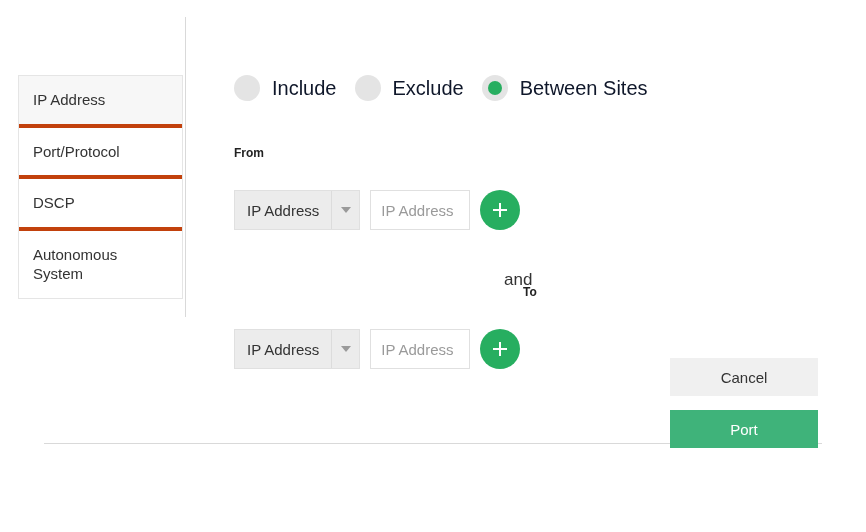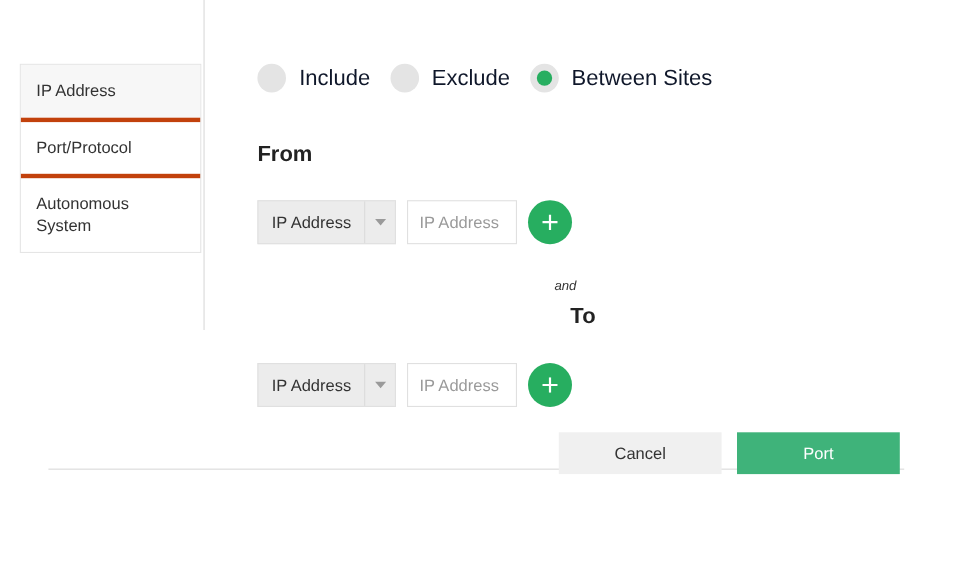--- a/index.html
+++ b/index.html
@@ -1,66 +1,69 @@
 <!DOCTYPE html>
 <html><head>
 <meta charset="utf-8">
 <style>
   * { box-sizing: border-box; margin: 0; padding: 0; }
   html, body { width: 866px; height: 532px; font-family: "Segoe UI", "Helvetica Neue", Arial, sans-serif; background: #fff; color: #333; }
-  .page { position: relative; width: 866px; height: 456px; }
+  .page { position: relative; width: 866px; height: 456px; margin-top: 17px; }
   .sidebar-divider { position: absolute; left: 185px; top: 0; width: 0; height: 300px; border-right: 1px solid #d9d9d9; }
   .sidebar { position: absolute; left: 18px; top: 58px; width: 165px; border: 1px solid #e5e5e5; }
   .sidebar-item { padding: 14px 14px; font-size: 15px; color: #333; border-top: 4px solid #c2410c; cursor: pointer; line-height: 1.3; }
   .sidebar-item:first-child { border-top: none; }
   .sidebar-item.active { background: #f7f7f7; }
 
   .main { position: absolute; left: 234px; top: 58px; right: 40px; }
 
   .radio-row { display: flex; align-items: center; gap: 10px; }
   .radio-group { display: flex; align-items: center; gap: 12px; margin-right: 8px; cursor: pointer; }
   .radio-outer { width: 26px; height: 26px; border-radius: 50%; background: #e4e4e4; display: flex; align-items: center; justify-content: center; }
   .radio-inner { width: 14px; height: 14px; border-radius: 50%; background: transparent; }
   .radio-group.selected .radio-inner { background: #27ae60; }
   .radio-label { font-size: 20px; color: #0f172a; }
 
-  .section-label { font-size: 20px; font-weight: 600; color: #222; }
+  .section-label { font-size: 12px; font-weight: 600; color: #222; }
   .section-from { margin-top: 45px; }
   .section-to { margin-top: 55px; text-align: center; }
 
   .input-row { display: flex; align-items: center; gap: 10px; margin-top: 30px; }
   .select-box { display: flex; align-items: center; background: #ececec; height: 40px; border: 1px solid #e0e0e0; }
   .select-label { padding: 0 12px; font-size: 15px; color: #333; }
   .select-caret { width: 28px; height: 100%; border-left: 1px solid #dcdcdc; display: flex; align-items: center; justify-content: center; }
   .caret { width: 0; height: 0; border-left: 5px solid transparent; border-right: 5px solid transparent; border-top: 6px solid #9a9a9a; }
   .text-input { width: 100px; height: 40px; border: 1px solid #e0e0e0; padding: 0 10px; font-size: 15px; color: #333; outline: none; }
   .text-input::placeholder { color: #9a9a9a; }
   .add-btn { width: 40px; height: 40px; border-radius: 50%; background: #27ae60; display: flex; align-items: center; justify-content: center; cursor: pointer; }
   .add-btn svg { width: 14px; height: 14px; }
 
-  .and-label { position: absolute; left: 270px; top: 195px; font-size: 12px; color: #333; font-style: italic; }
+  .and-label { position: absolute; left: 270px; top: 195px; font-size: 17px; color: #333; }
 
   .footer-divider { position: absolute; left: 44px; right: 44px; top: 426px; border-top: 1px solid #d9d9d9; }
-  .footer { position: absolute; right: 48px; bottom: 25px; display: flex; gap: 14px; }
+  .footer { position: absolute; right: 48px; bottom: 25px; display: flex; gap: 14px; flex-direction: column; }
   .btn { width: 148px; height: 38px; display: flex; align-items: center; justify-content: center; font-size: 15px; cursor: pointer; }
   .btn-cancel { background: #f0f0f0; color: #333; }
   .btn-next { background: #3fb37a; color: #fff; }
 </style>
 </head>
 <body>
 
 <div class="page">
   <div class="sidebar-divider"></div>
 
   <div class="sidebar">
     <div class="sidebar-item active">
       <span>IP Address</span>
     </div>
     <div class="sidebar-item">
       <span>Port/Protocol</span>
+    </div>
+    <div class="sidebar-item">
+      <span>DSCP</span>
     </div>
     <div class="sidebar-item">
       <span>Autonomous System</span>
     </div>
   </div>
 
   <div class="main">
 
     <div class="radio-row">
       <div class="radio-group">

